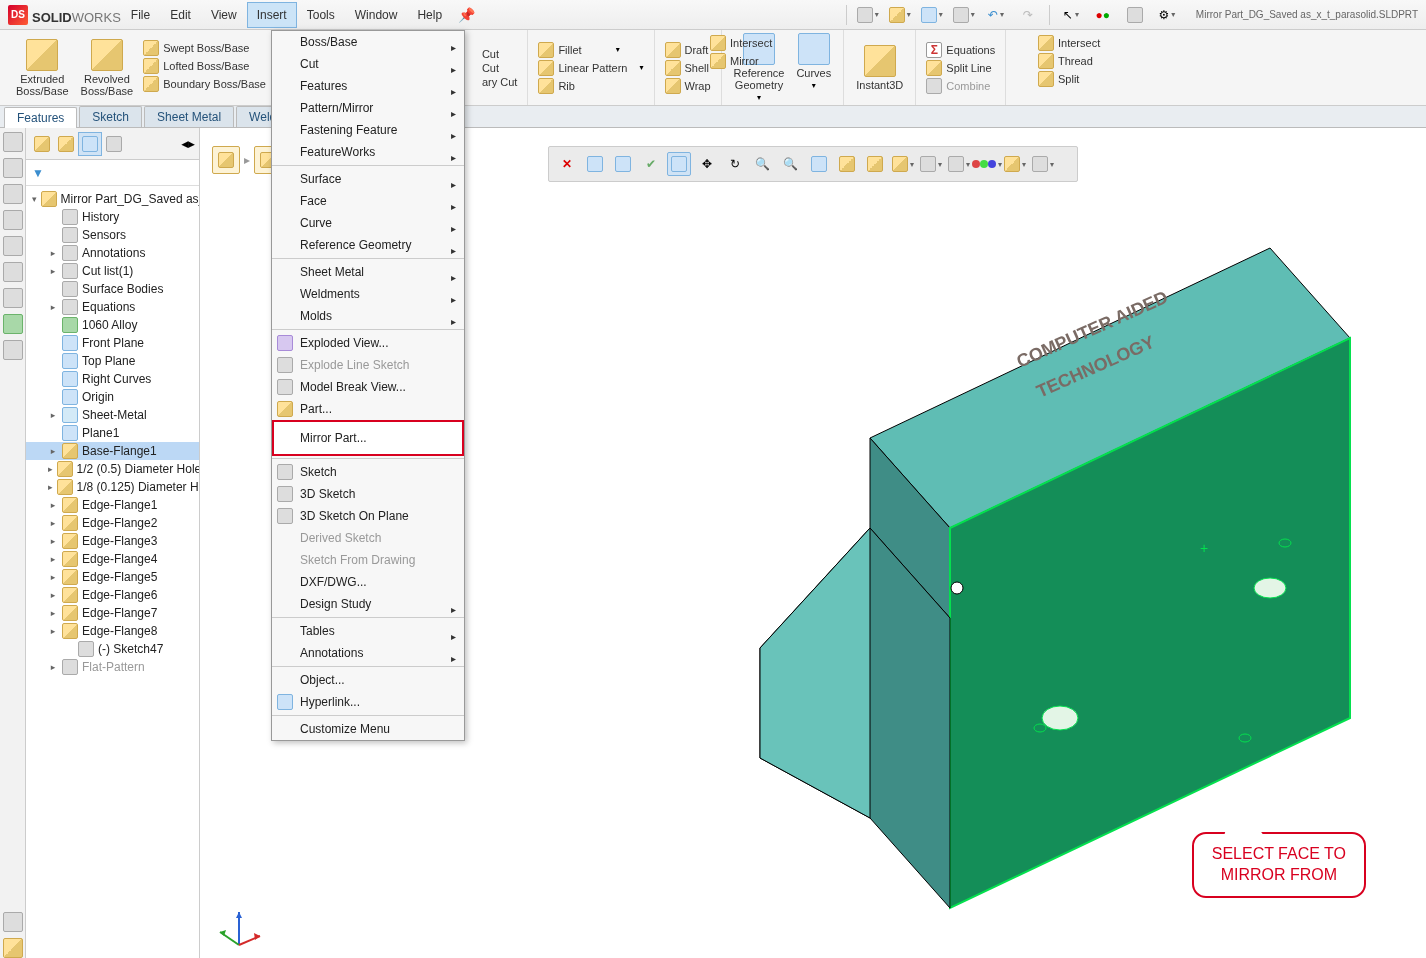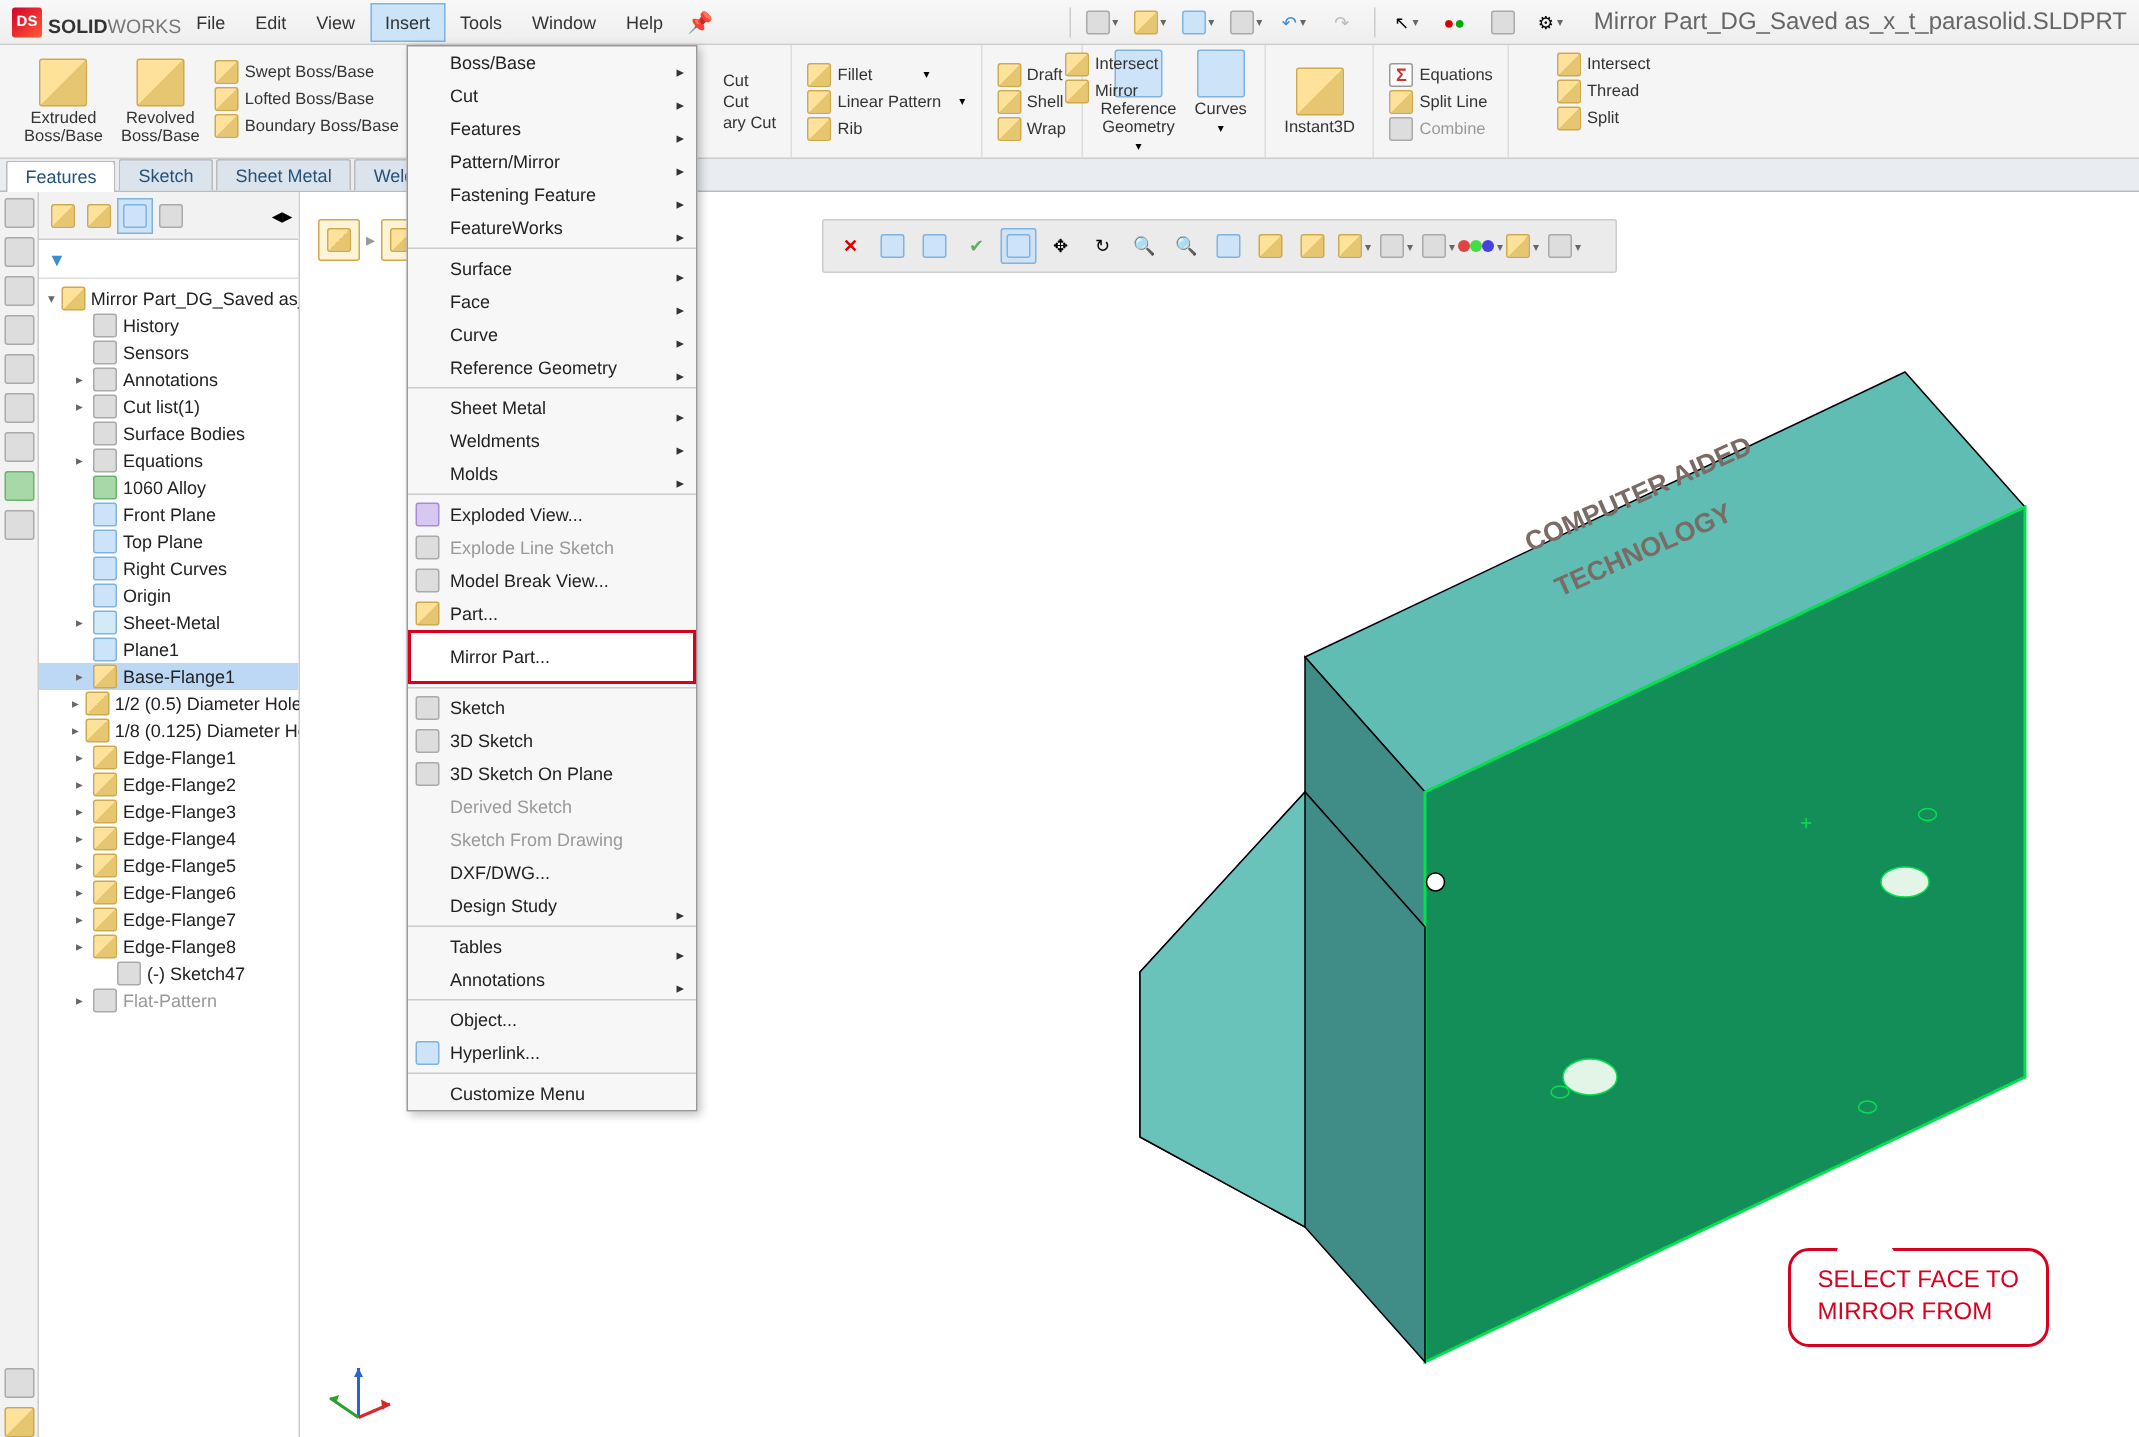--- a/index.html
+++ b/index.html
@@ -12,21 +12,21 @@
 .sw-text { font-size: 13px; }
 .sw-text .b { font-weight: bold; color: #333; }
 .sw-text .light { color: #777; }
 .menubar { display: flex; gap: 0; }
 .menu-item { padding: 6px 10px; color: #333; cursor: default; }
 .menu-item.active { background: #cce4f7; border: 1px solid #7fb4e0; padding: 5px 9px; }
 .pin { color:#3b8ecf; margin-left:6px; font-size:14px; }
 .title-right { margin-left:auto; display:flex; align-items:center; gap:6px;}
 .tb-btn { width:26px; height:22px; display:flex; align-items:center; justify-content:center; border:1px solid transparent; border-radius:2px;}
 .tb-sep { width:1px; height:20px; background:#ccc; margin:0 2px;}
-.doc-title { color:#666; font-size:16px; margin-left:10px;}
+.doc-title { color:#666; font-size:10px; margin-left:10px;}
 .dd::after{content:"▾"; font-size:8px; color:#666; margin-left:2px;}
 
 
 .ribbon { height: 76px; background: #f5f5f5; border-bottom: 1px solid #ccc; display: flex; align-items: stretch; padding-left: 4px; }
 .rb-group { border-right: 1px solid #ddd; display: flex; flex-direction: column; justify-content: center; align-items: center; padding: 2px 6px; }
 .rb-big { display:flex; flex-direction:column; align-items:center; gap:2px; padding:0 6px; text-align:center; }
 .rb-big .ic { width:32px; height:32px; }
 .rb-row { display:flex; align-items:center; gap:4px; padding:1px 4px; white-space:nowrap;text-align:center;}
 .rb-row .ic { width:16px; height:16px; flex:none;}
 .rb-col { display:flex; flex-direction:column; align-items:flex-start;}
@@ -61,21 +61,21 @@
 .gfx { position:absolute; left:200px; top:128px; right:0; bottom:0; background:#fff;}
 .dm-toolbar { position:absolute; top:18px; left:50%; transform:translateX(-50%); width:530px; height:36px; background:#ebebeb; border:1px solid #ccc; border-radius:2px; display:flex; align-items:center; gap:4px; padding:0 6px;}
 .dm-btn { width:24px; height:24px; display:flex; align-items:center; justify-content:center;}
 .dm-active { background:#d0e3f5; border:1px solid #7fb4e0; border-radius:2px;}
 
 .dm-bc { position:absolute; left:12px; top:18px; display:flex; gap:4px;}
 .bc-box{ width:28px;height:28px; border:1px solid #cfa94e; background:#fdf3d6; border-radius:2px; display:flex;align-items:center;justify-content:center;}
 
 
 .part { position:absolute; left:470px; top:60px; }
-.callout { position:absolute; right:60px; bottom:60px; background:#fff; border:2px solid #d8001f; border-radius:14px; padding:10px 18px; color:#d8001f; font-size:16px; line-height:1.3;}
+.callout { position:absolute; right:60px; bottom:60px; background:#fff; border:2px solid #d8001f; border-radius:14px; padding:10px 18px; color:#d8001f; font-size:16px; text-align:center; line-height:1.3;}
 .callout::before{ content:""; position:absolute; top:-38px; left:30px; width:0;height:0; border-left:12px solid transparent; border-right:28px solid transparent; border-bottom:40px solid #fff;}
 .callout::after{ content:""; position:absolute; top:-42px; left:28px; width:0;height:0; border-left:14px solid transparent; border-right:32px solid transparent; border-bottom:44px solid #d8001f; z-index:-1;}
 
 .triad { position:absolute; left:14px; bottom:8px; width:50px; height:50px;}
 .triad line{ stroke-width:2;}
 
 
 .dropdown { position:absolute; left:271px; top:30px; width:194px; background:#f7f7f7; border:1px solid #999; box-shadow:2px 2px 6px rgba(0,0,0,.25); }
 .dd-row { display:flex; align-items:center; height:22px; padding-left:28px; position:relative; color:#222;}
 .dd-row .sub::after{ content:"▸"; position:absolute; right:8px; font-size:10px; color:#333;}

